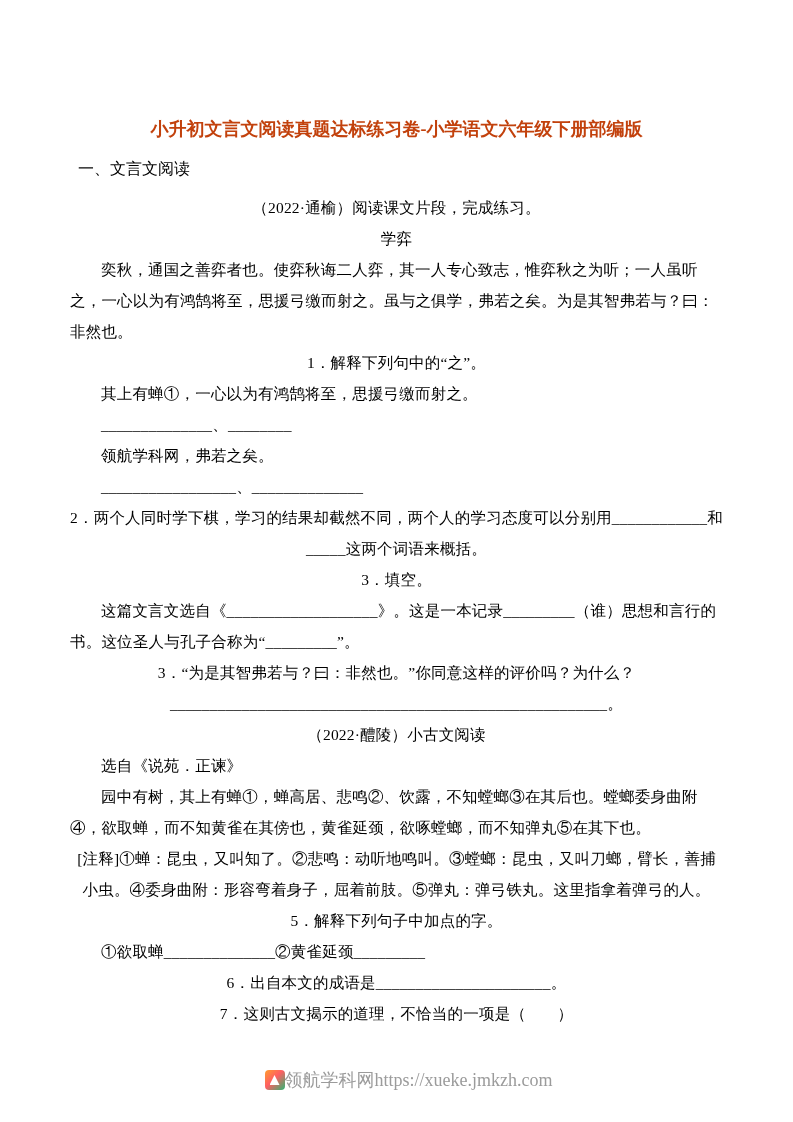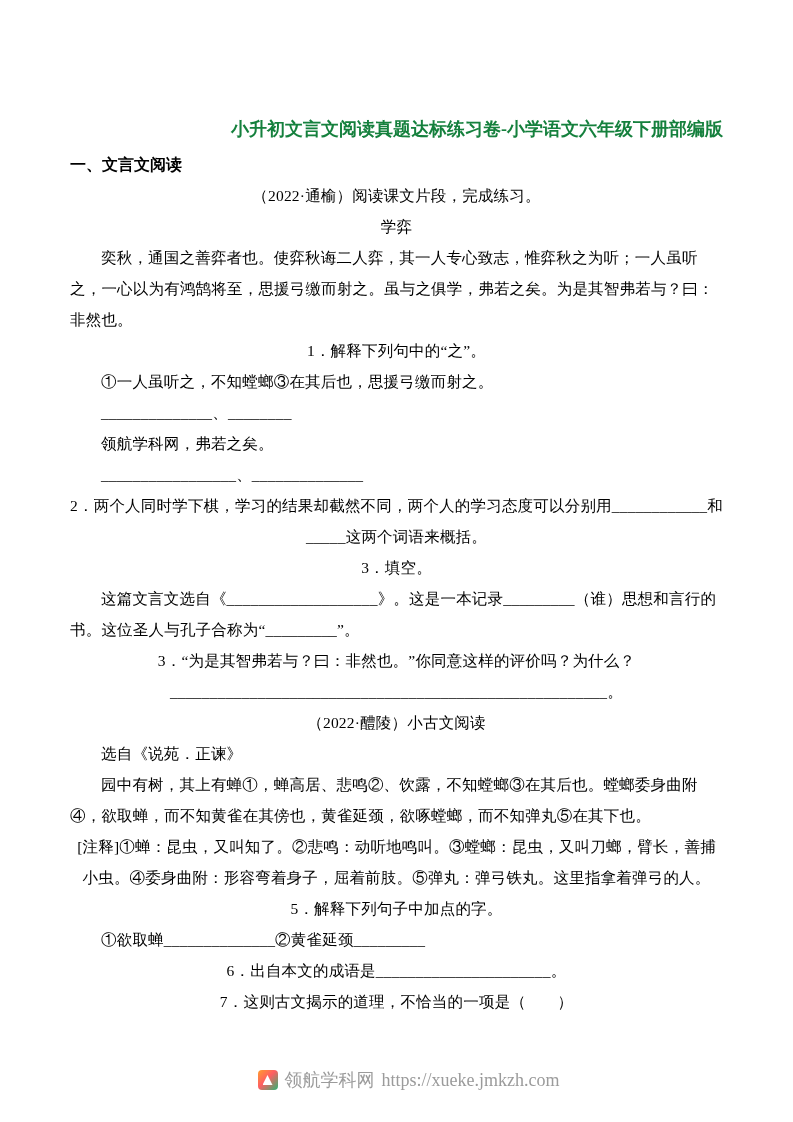--- a/index.html
+++ b/index.html
@@ -11,30 +11,30 @@
     overflow: hidden;
     font-family: "Liberation Serif", "DejaVu Serif", serif;
     color: #000000;
   }
   .page {
     box-sizing: border-box;
     padding: 114px 70px 0 70px;
   }
   .doc-title {
     margin: 0 0 4px 0;
-    text-align: right;
+    text-align: center;
     font-size: 18px;
     font-weight: bold;
-    color: #15803d;
+    color: #c2410c;
     line-height: 31px;
   }
   .section-heading {
-    margin: 0;
+    margin: 8px;
     font-size: 16px;
-    font-weight: bold;
+    font-weight: normal;
     line-height: 31px;
   }
   .block {
     margin: 0;
     font-size: 15.5px;
     line-height: 31px;
     letter-spacing: 0.2px;
   }
   .block.para   { text-align: center; }
   .block.indent { text-indent: 2em; }
@@ -46,21 +46,20 @@
     bottom: 26px;
     width: 100%;
     text-align: center;
     color: #9b9b9b;
     font-size: 18px;
     line-height: 24px;
   }
   .footer .inner {
     display: inline-flex;
     align-items: center;
-    gap: 7px;
     padding-left: 24px;
   }
   .logo-icon {
     display: inline-block;
     width: 20px;
     height: 20px;
     border-radius: 4px;
     background: linear-gradient(135deg, #ff9d2e 0%, #ff5e62 45%, #2bb673 100%);
     position: relative;
   }
@@ -77,21 +76,21 @@
 <body>
 
 <div class="page">
   <h1 class="doc-title">小升初文言文阅读真题达标练习卷-小学语文六年级下册部编版</h1>
   <h2 class="section-heading">一、文言文阅读</h2>
   <div id="blocks">
       <p class="block para">（2022·通榆）阅读课文片段，完成练习。</p>
       <p class="block center">学弈</p>
       <p class="block indent">奕秋，通国之善弈者也。使弈秋诲二人弈，其一人专心致志，惟弈秋之为听；一人虽听之，一心以为有鸿鹄将至，思援弓缴而射之。虽与之俱学，弗若之矣。为是其智弗若与？曰：非然也。</p>
       <p class="block para">1．解释下列句中的“之”。</p>
-      <p class="block pad">①一人虽听之，不知螳螂③在其后也，思援弓缴而射之。</p>
+      <p class="block pad">其上有蝉①，一心以为有鸿鹄将至，思援弓缴而射之。</p>
       <p class="block pad">______________、________</p>
       <p class="block pad">领航学科网，弗若之矣。</p>
       <p class="block pad">_________________、______________</p>
       <p class="block para">2．两个人同时学下棋，学习的结果却截然不同，两个人的学习态度可以分别用____________和_____这两个词语来概括。</p>
       <p class="block para">3．填空。</p>
       <p class="block indent">这篇文言文选自《___________________》。这是一本记录_________（谁）思想和言行的书。这位圣人与孔子合称为“_________”。</p>
       <p class="block para">3．“为是其智弗若与？曰：非然也。”你同意这样的评价吗？为什么？</p>
       <p class="block para">_______________________________________________________。</p>
       <p class="block para">（2022·醴陵）小古文阅读</p>
       <p class="block indent">选自《说苑．正谏》</p>

